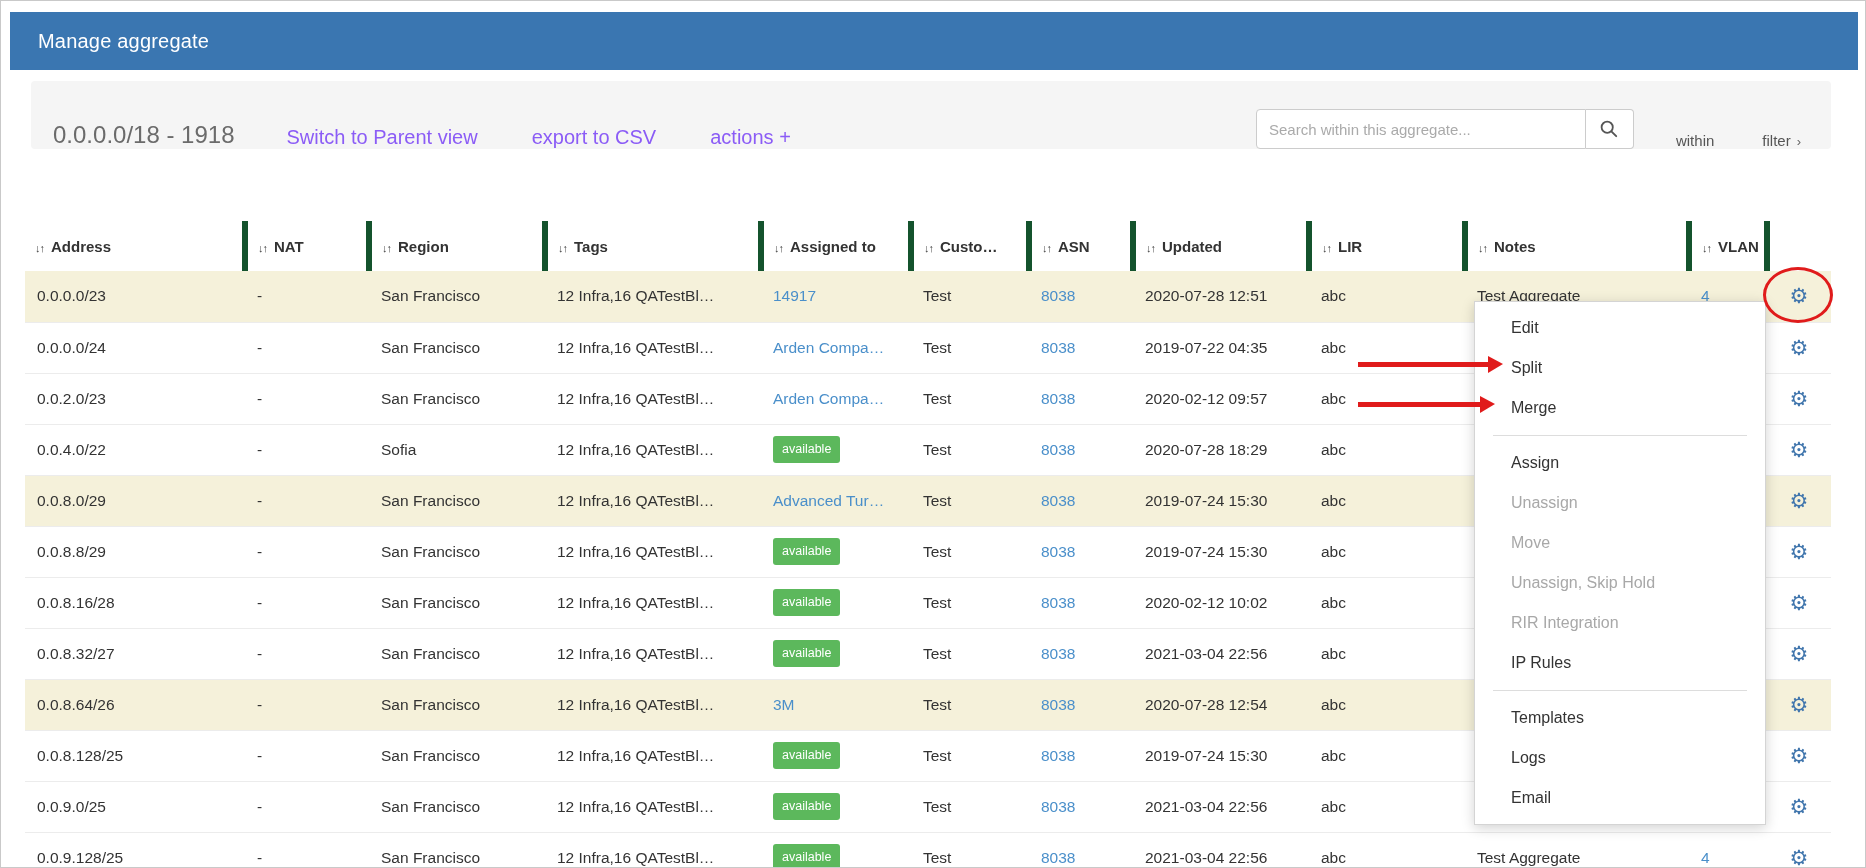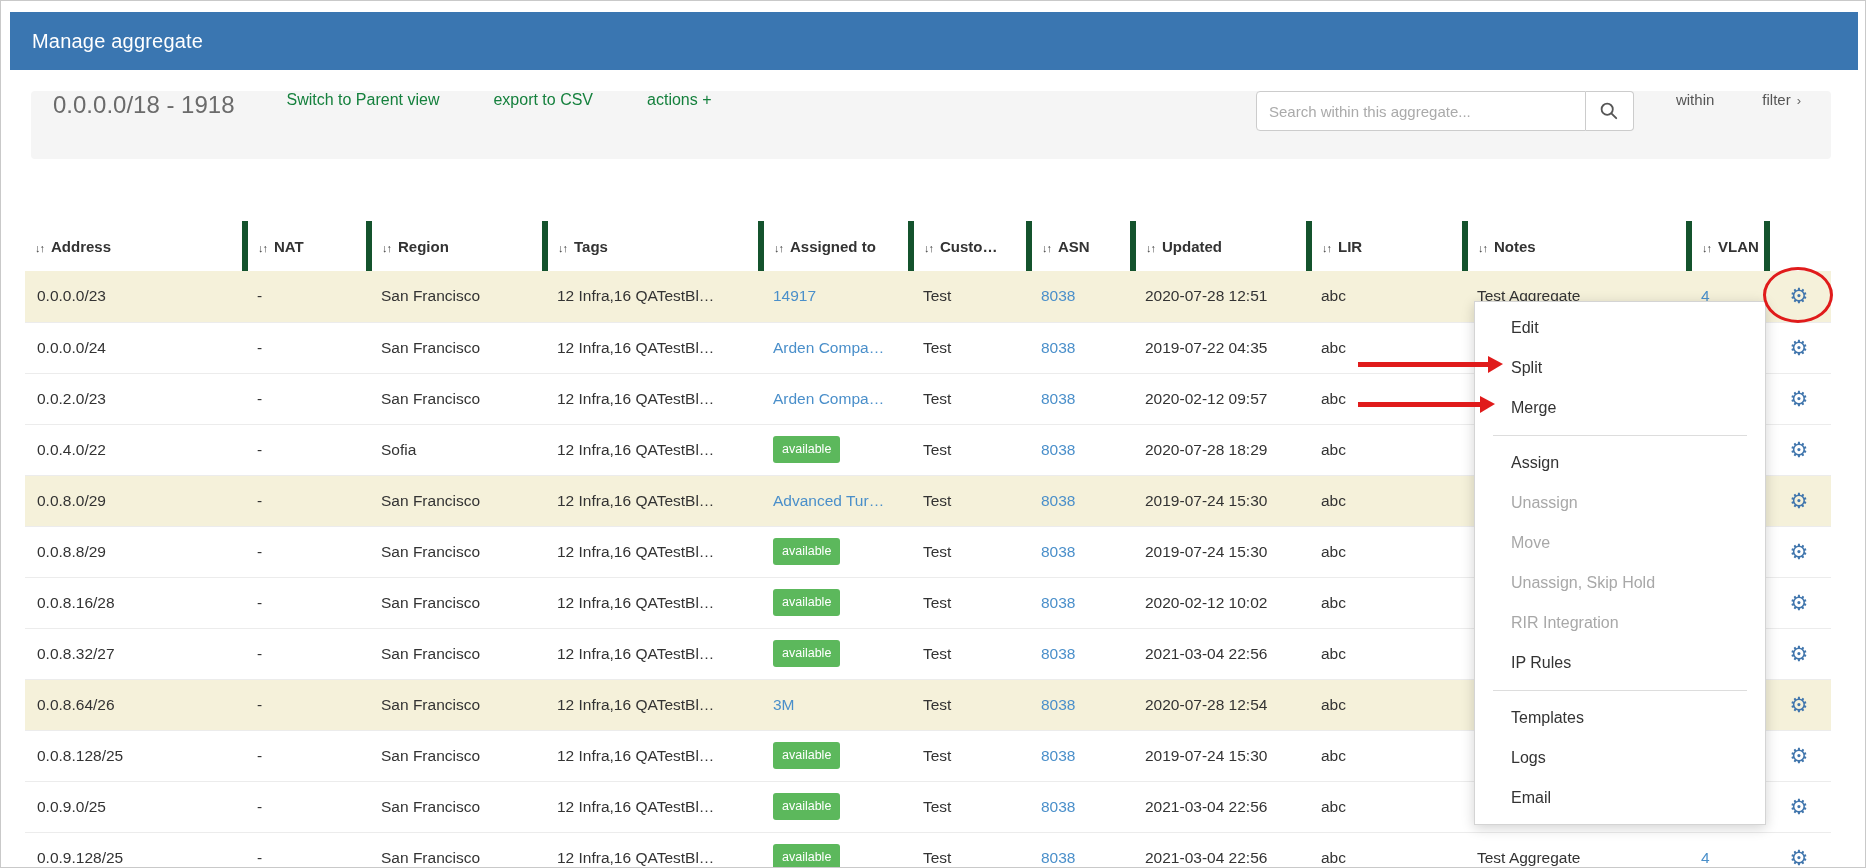--- a/index.html
+++ b/index.html
@@ -1,26 +1,26 @@
 <!DOCTYPE html>
 <html><head>
 <meta charset="utf-8">
 <style>
   * { margin:0; padding:0; box-sizing:border-box; }
   html,body { width:1866px; height:868px; background:#fff; font-family:"Liberation Sans",sans-serif; }
   .viewport { position:relative; width:1866px; height:868px; overflow:hidden; background:#fff; border:1px solid #c9c9c9; }
 
   
-  .topbar { position:absolute; left:9px; top:11px; width:1848px; height:58px; background:#3a76b1; color:#fff; display:flex; align-items:center; padding:0 22px; }
+  .topbar { position:absolute; left:9px; top:11px; width:1848px; height:58px; background:#3a76b1; color:#fff; display:flex; align-items:center; padding:0 28px; }
   .topbar .title { font-size:20px; font-weight:400; letter-spacing:.2px; }
 
   
-  .toolbar { position:absolute; left:30px; top:90px; width:1800px; height:68px; background:#f5f5f5; border-radius:4px; display:flex; align-items:flex-start; padding:0 22px; }
+  .toolbar { position:absolute; left:30px; top:80px; width:1800px; height:68px; background:#f5f5f5; border-radius:4px; display:flex; align-items:flex-end; padding:0 22px; }
   .agg-label { font-size:24px; color:#6b6b6b; margin-right:52px; white-space:nowrap; }
-  .tb-link { font-size:16px; color:#15803d; margin-right:54px; cursor:pointer; white-space:nowrap; }
+  .tb-link { font-size:20px; color:#8b5cf6; margin-right:54px; cursor:pointer; white-space:nowrap; }
   .tb-spacer { flex:1; }
   .search-group { display:flex; align-items:stretch; height:40px; }
   .search-input { width:330px; height:40px; border:1px solid #ccc; border-radius:4px 0 0 4px; padding:0 12px; font-size:15px; color:#14532d; background:#fff; outline:none; font-family:"Liberation Sans",sans-serif; }
   .search-input::placeholder { color:#aaa; }
   .search-btn { width:48px; height:40px; border:1px solid #ccc; border-left:none; border-radius:0 4px 4px 0; background:#fff; display:flex; align-items:center; justify-content:center; cursor:pointer; }
   .clear-link { font-size:15px; color:#555; margin-left:42px; cursor:pointer; }
   .filter-link { font-size:15px; color:#555; margin-left:48px; margin-right:8px; cursor:pointer; white-space:nowrap; }
   .filter-link .chev { font-size:13px; margin-left:6px; color:#666; }
 
   

